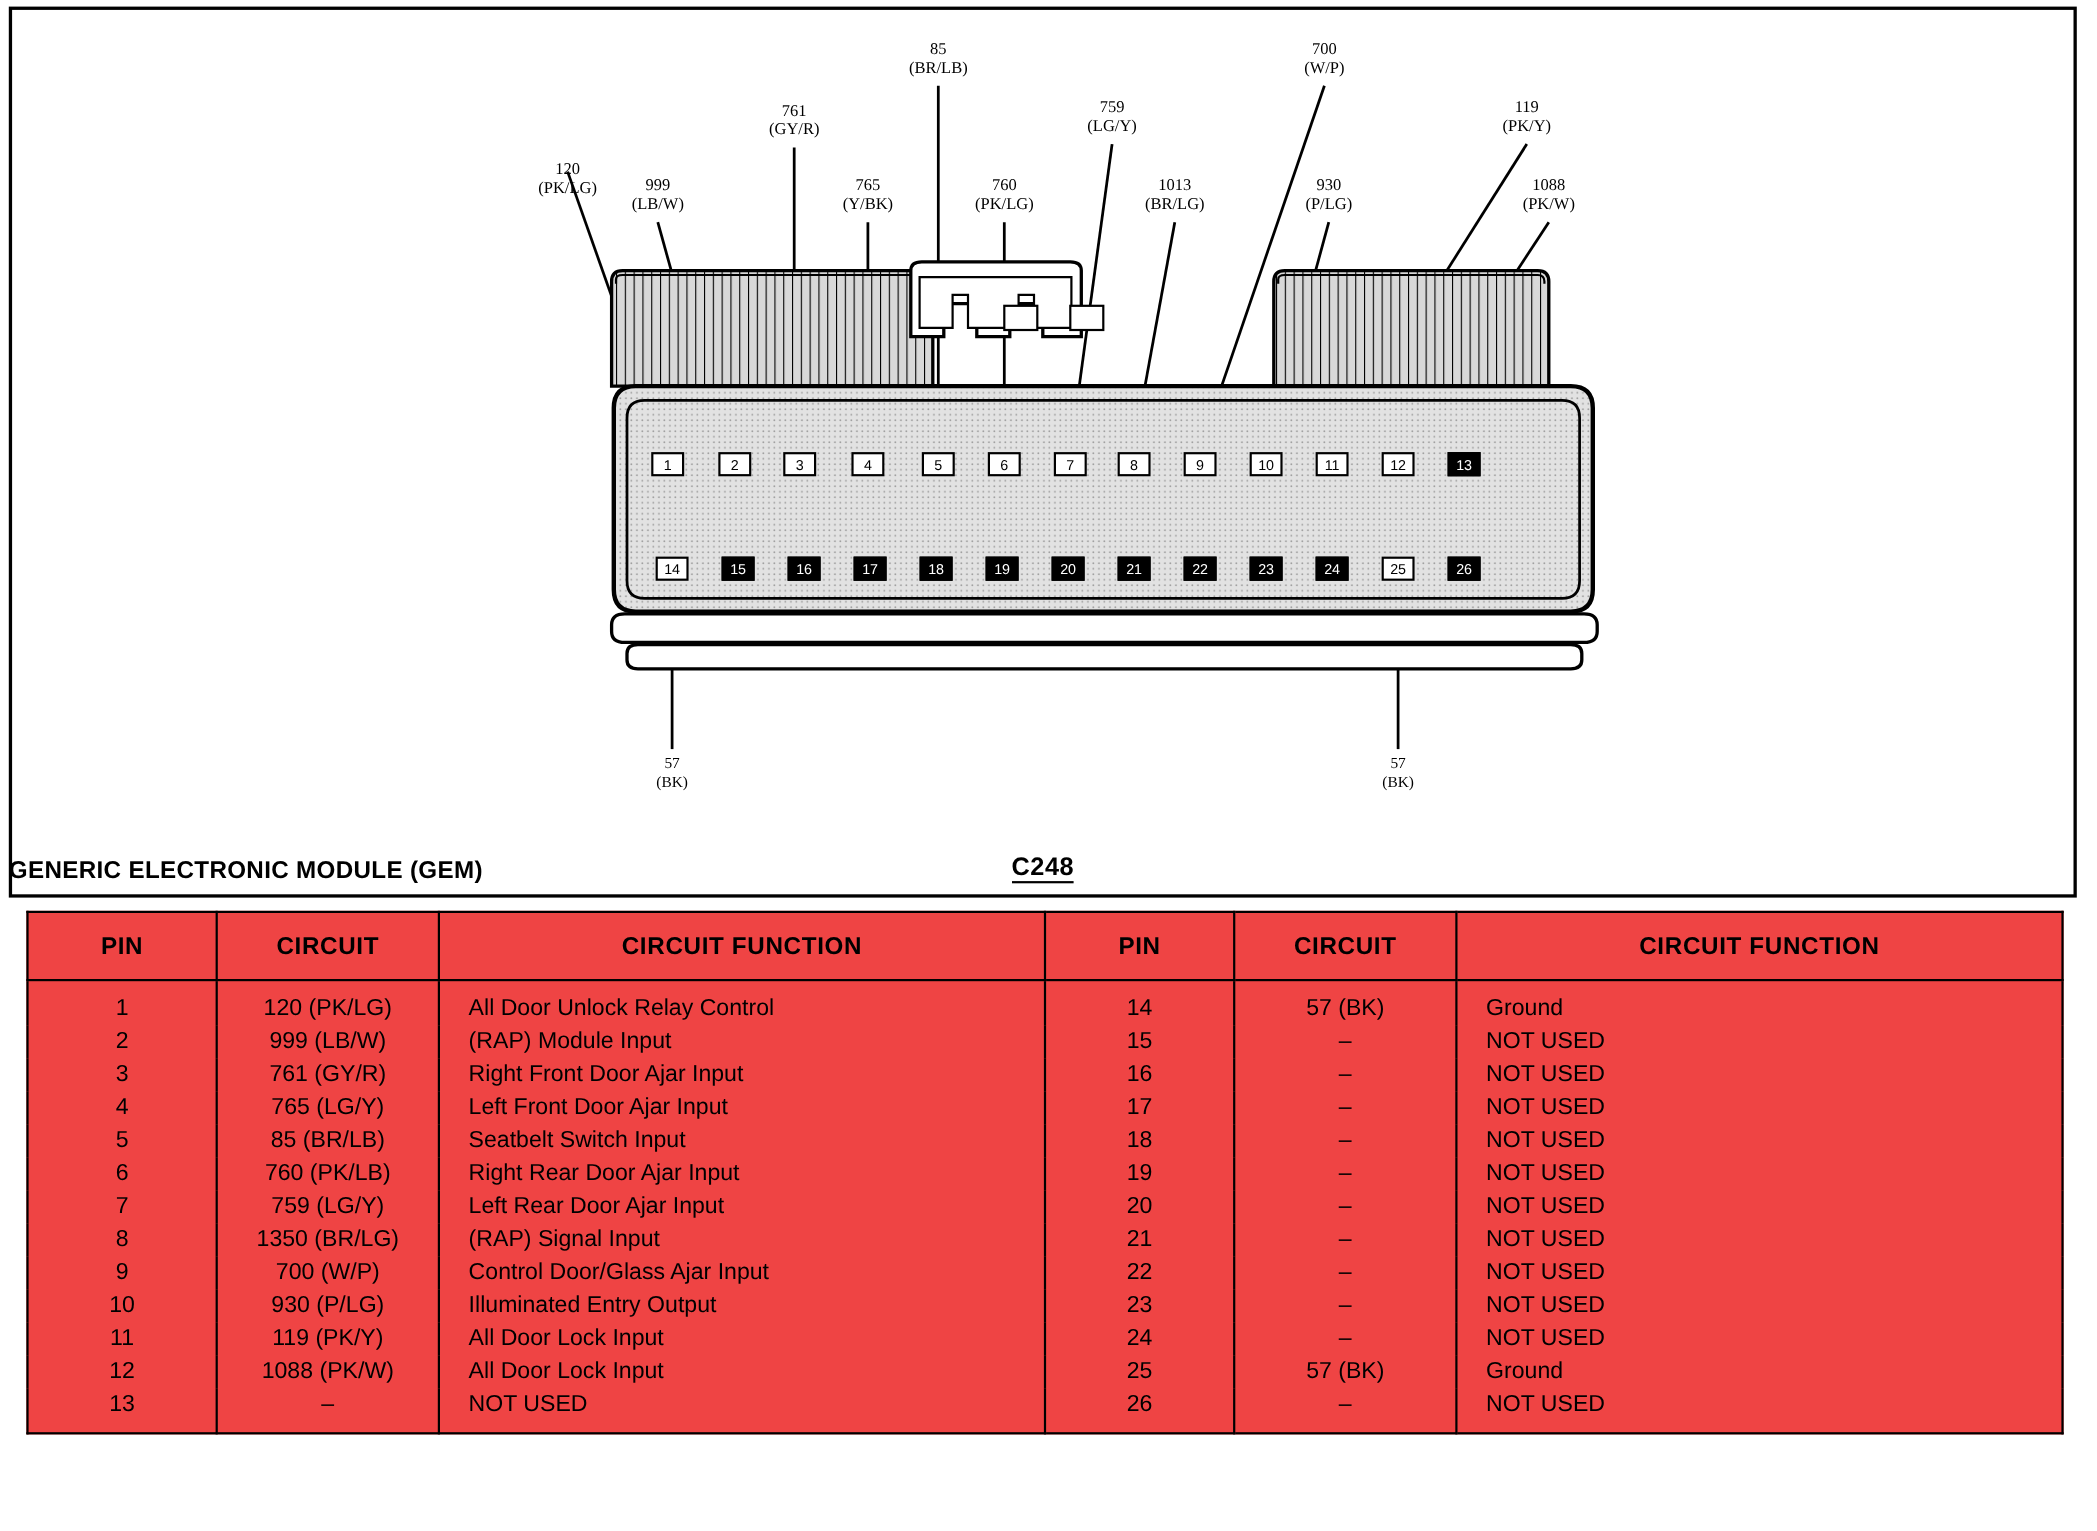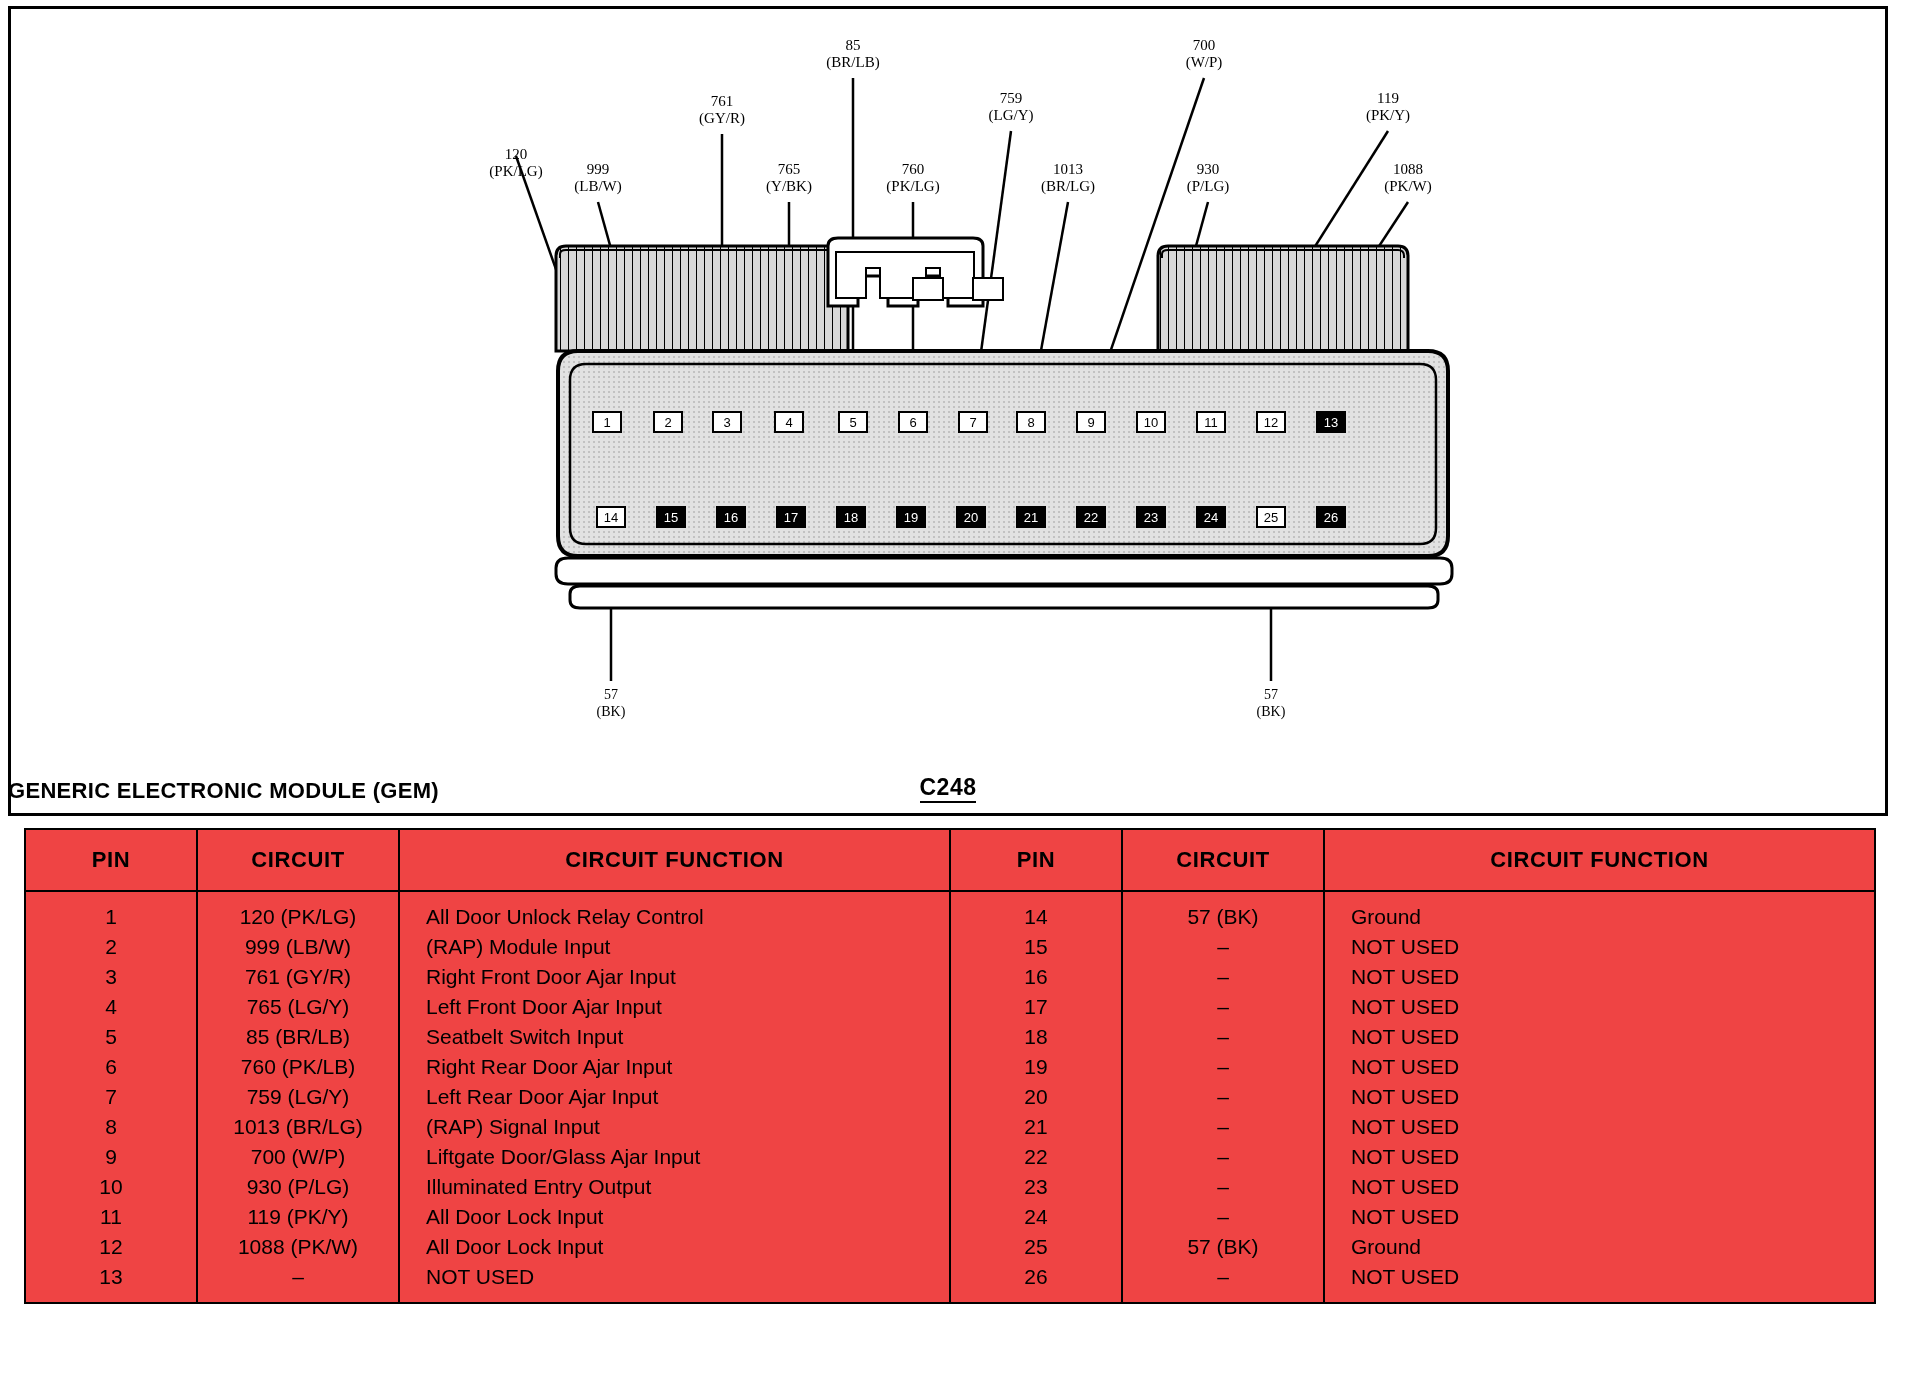--- a/index.html
+++ b/index.html
@@ -363,30 +363,30 @@
         <tr>
           <td class="c-pin">7</td>
           <td class="c-cir">759 (LG/Y)</td>
           <td class="c-fun">Left Rear Door Ajar Input</td>
           <td class="c-pin">20</td>
           <td class="c-cir">–</td>
           <td class="c-fun">NOT USED</td>
         </tr>
         <tr>
           <td class="c-pin">8</td>
-          <td class="c-cir">1013 (BR/LG)</td>
+          <td class="c-cir">1350 (BR/LG)</td>
           <td class="c-fun">(RAP) Signal Input</td>
           <td class="c-pin">21</td>
           <td class="c-cir">–</td>
           <td class="c-fun">NOT USED</td>
         </tr>
         <tr>
           <td class="c-pin">9</td>
           <td class="c-cir">700 (W/P)</td>
-          <td class="c-fun">Liftgate Door/Glass Ajar Input</td>
+          <td class="c-fun">Control Door/Glass Ajar Input</td>
           <td class="c-pin">22</td>
           <td class="c-cir">–</td>
           <td class="c-fun">NOT USED</td>
         </tr>
         <tr>
           <td class="c-pin">10</td>
           <td class="c-cir">930 (P/LG)</td>
           <td class="c-fun">Illuminated Entry Output</td>
           <td class="c-pin">23</td>
           <td class="c-cir">–</td>

